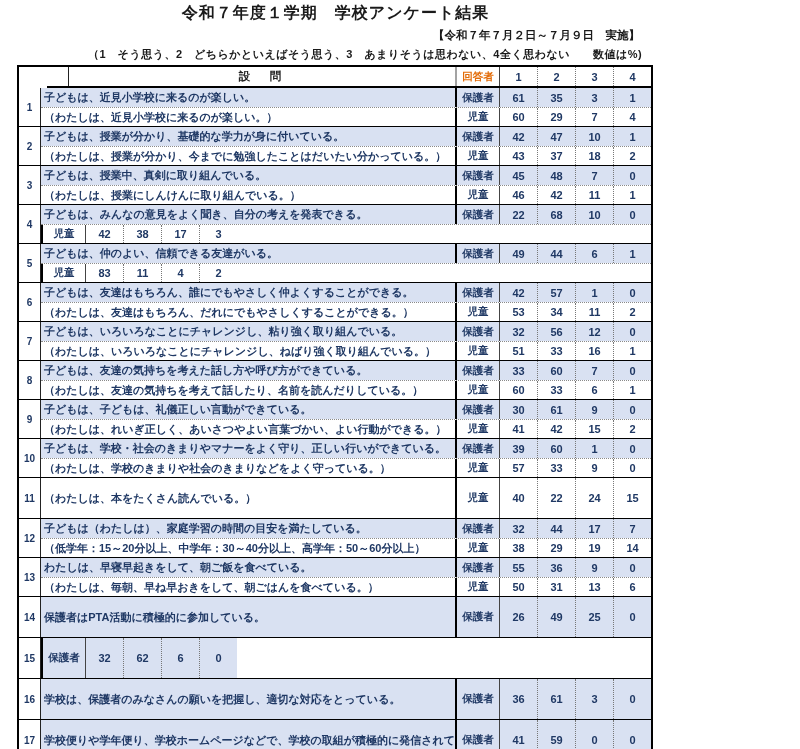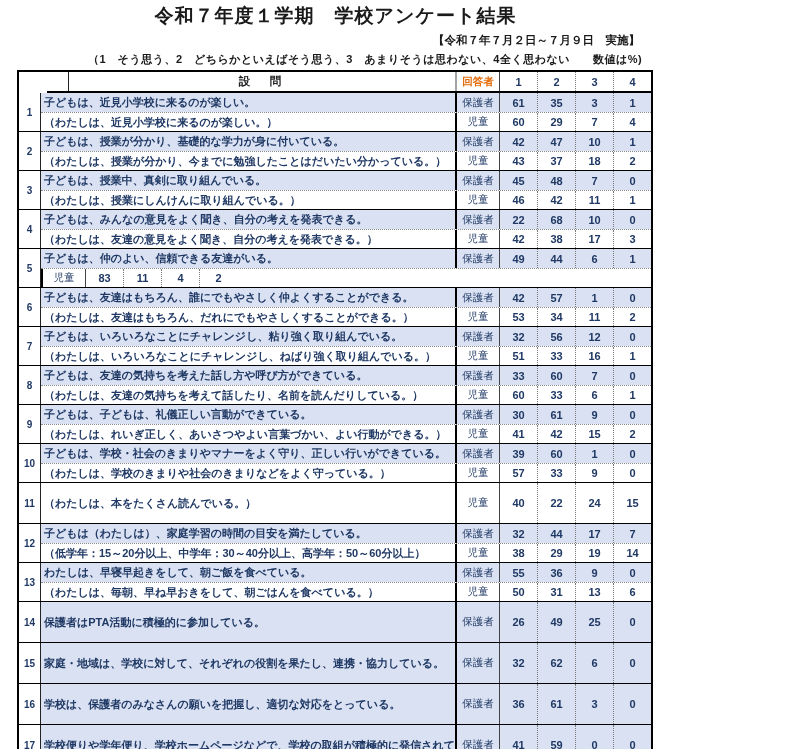--- a/index.html
+++ b/index.html
@@ -5,21 +5,21 @@
   html,body{margin:0;padding:0;background:#fff;}
   body{
     width:800px;height:749px;overflow:hidden;
     font-family:"Liberation Sans","DejaVu Sans",sans-serif;
     color:#1a1a1a;
     -webkit-font-smoothing:antialiased;
   }
   .page{position:relative;width:800px;height:749px;}
   .title{
     margin:3px 0 0 17px;width:637px;text-align:center;
-    font-size:19px;font-weight:bold;letter-spacing:1px;color:#1a1a1a;
+    font-size:16px;font-weight:bold;letter-spacing:1px;color:#1a1a1a;
   }
   .date-note{
     margin:4px 0 0 17px;width:637px;text-align:right;padding-right:14px;
     box-sizing:border-box;font-size:11.5px;font-weight:bold;color:#1a1a1a;
   }
   .scale-note{
     margin:4px 0 3px 88px;font-size:11px;font-weight:bold;color:#1a1a1a;
     letter-spacing:.5px;
   }
   .stable{
@@ -44,21 +44,21 @@
   .glines{flex:1;display:flex;flex-direction:column;min-width:0;}
   .line{display:flex;height:19px;box-sizing:border-box;align-items:stretch;}
   .line.single{height:40px;}
   .line + .line{border-top:1px dotted #8a8a8a;}
   .line.shaded .qcell,.line.shaded .rcell,.line.shaded .vcell{background:#d9e1f2;}
   .qcell{flex:1;min-width:0;display:flex;align-items:center;padding-left:3px;
       font-size:11px;font-weight:bold;color:#1f3864;white-space:nowrap;
       overflow:hidden;letter-spacing:0px;}
   .rcell{width:42px;flex:0 0 auto;border-left:2px solid #000;display:flex;
       align-items:center;justify-content:center;font-size:10.5px;
-      font-weight:normal;color:#1f3864;}
+      font-weight:bold;color:#1f3864;}
   .vcell{width:37px;flex:0 0 auto;display:flex;align-items:center;
       justify-content:center;font-size:11px;font-weight:bold;color:#1f3864;}
   .vcell.first{border-left:1.5px solid #444;}
   .vcell.rest{border-left:1px dotted #777;}
 </style>
 </head>
 <body>
 
 <div class="page">
   <div class="title">令和７年度１学期　学校アンケート結果</div>
@@ -144,21 +144,20 @@
           <div class="glines">
             <div class="line shaded">
               <div class="qcell">子どもは、みんなの意見をよく聞き、自分の考えを発表できる。</div>
               <div class="rcell">保護者</div>
               <div class="vcell first">22</div>
               <div class="vcell rest">68</div>
               <div class="vcell rest">10</div>
               <div class="vcell rest">0</div>
             </div>
             <div class="line">
-              <div class="qcell">（わたしは、友達の意見をよく聞き、自分の考えを発表できる。）</div>
               <div class="rcell">児童</div>
               <div class="vcell first">42</div>
               <div class="vcell rest">38</div>
               <div class="vcell rest">17</div>
               <div class="vcell rest">3</div>
             </div>
           </div>
         </div>
         <div class="group">
           <div class="gnum">5</div>
@@ -350,21 +349,20 @@
               <div class="vcell rest">49</div>
               <div class="vcell rest">25</div>
               <div class="vcell rest">0</div>
             </div>
           </div>
         </div>
         <div class="group">
           <div class="gnum">15</div>
           <div class="glines">
             <div class="line single shaded">
-              <div class="qcell">家庭・地域は、学校に対して、それぞれの役割を果たし、連携・協力している。</div>
               <div class="rcell">保護者</div>
               <div class="vcell first">32</div>
               <div class="vcell rest">62</div>
               <div class="vcell rest">6</div>
               <div class="vcell rest">0</div>
             </div>
           </div>
         </div>
         <div class="group">
           <div class="gnum">16</div>

